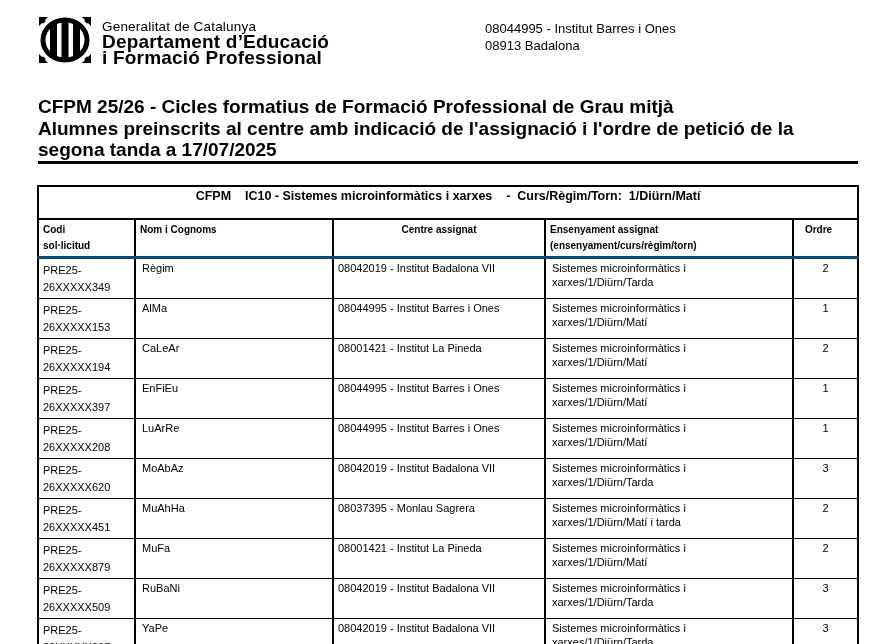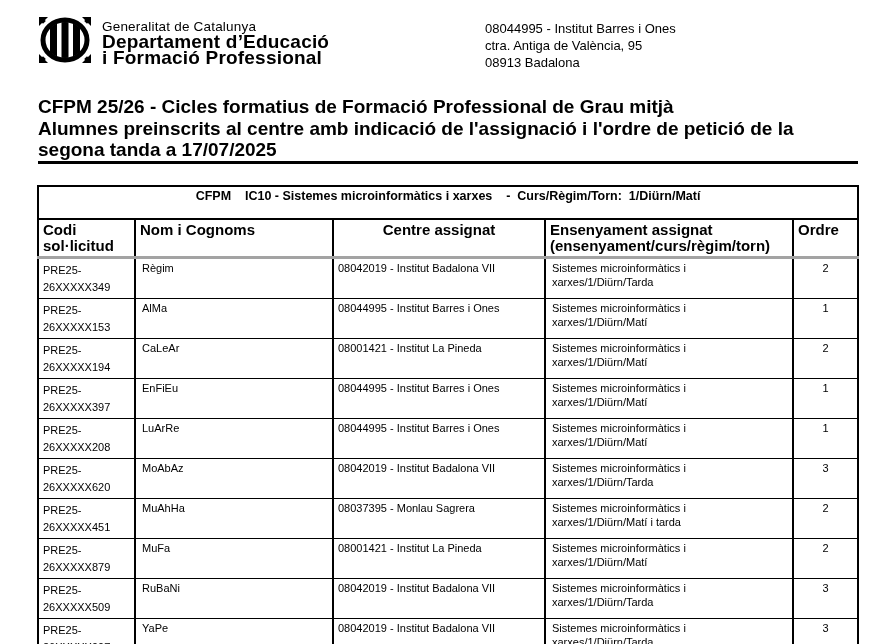--- a/index.html
+++ b/index.html
@@ -67,24 +67,24 @@
     border-bottom: 2px solid #000;
     height: 33px;
     text-align: center;
     font-weight: bold;
     font-size: 12.5px;
     white-space: pre;
     padding: 2px 2px 1px 2px;
   }
   .list-table thead th {
     border-left: 2px solid #000;
-    border-bottom: 3px solid #a3a3a3;
+    border-bottom: 3px solid #0c4a6e;
     height: 38px;
     font-weight: bold;
-    font-size: 15px;
+    font-size: 10px;
     line-height: 16px;
     text-align: left;
     padding: 2px 4px;
   }
   .list-table thead th.h-centre { text-align: center; }
   .list-table thead th.h-ordre  { text-align: center; padding-right: 16px; padding-left: 2px; }
   .list-table tbody td {
     border-left: 2px solid #000;
     border-top: 1px solid #000;
     height: 32px;
@@ -137,21 +137,20 @@
     </svg>
     <div class="brand-text">
       <div class="brand-line1">Generalitat de Catalunya</div>
       <div class="brand-line2">Departament d’Educació</div>
       <div class="brand-line3">i Formació Professional</div>
     </div>
   </div>
 
   <div class="center-address">
     <div>08044995 - Institut Barres i Ones</div>
-    <div>ctra. Antiga de València, 95</div>
     <div>08913 Badalona</div>
   </div>
 
   <div class="title-block">
     <div>CFPM 25/26 - Cicles formatius de Formació Professional de Grau mitjà</div>
     <div>Alumnes preinscrits al centre amb indicació de l'assignació i l'ordre de petició de la</div>
     <div>segona tanda a 17/07/2025</div>
   </div>
   <div class="title-rule"></div>
 

